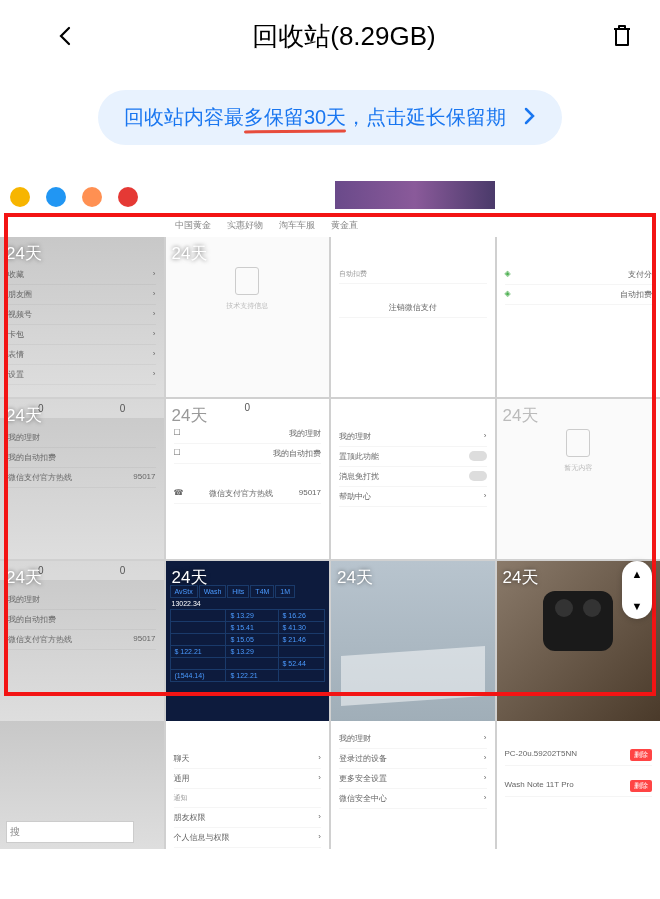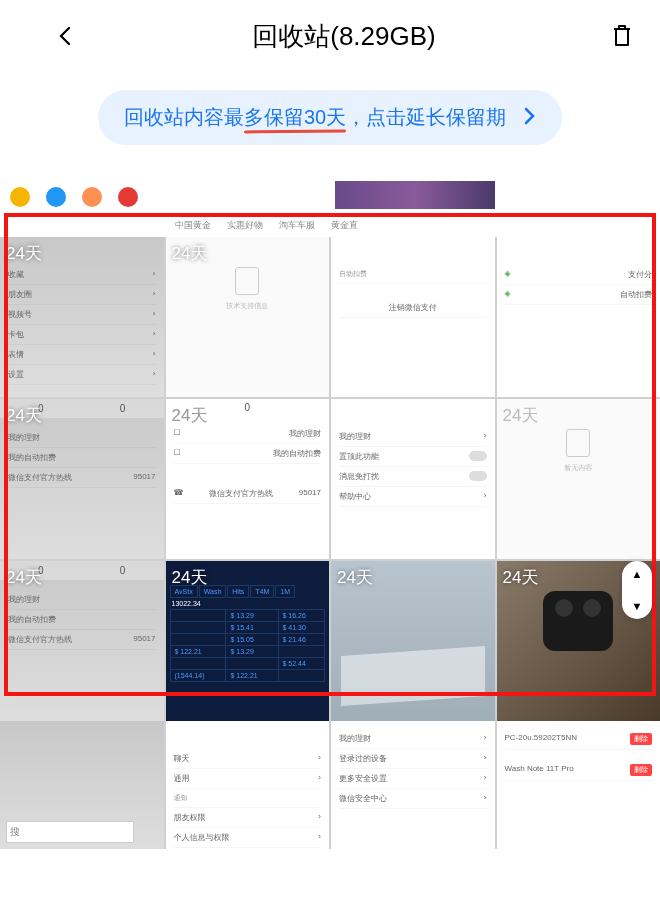--- a/index.html
+++ b/index.html
@@ -444,21 +444,21 @@
             <span>更多安全设置</span>
             <span>›</span>
           </div>
         <div class="tile-line">
             <span>微信安全中心</span>
             <span>›</span>
           </div>
       </div>
     </div>
     <div class="tile white">
-      <div class="tile-content" style="padding-top:8px">
+      <div class="tile-content" style="padding-top:24px">
         <div class="tile-line">
             <span>PC-20u.59202T5NN</span>
             <span class="red-tag">删除</span>
           </div>
         <div style="height:10px"></div>
         <div class="tile-line">
             <span>Wash Note 11T Pro</span>
             <span class="red-tag">删除</span>
           </div>
       </div>

